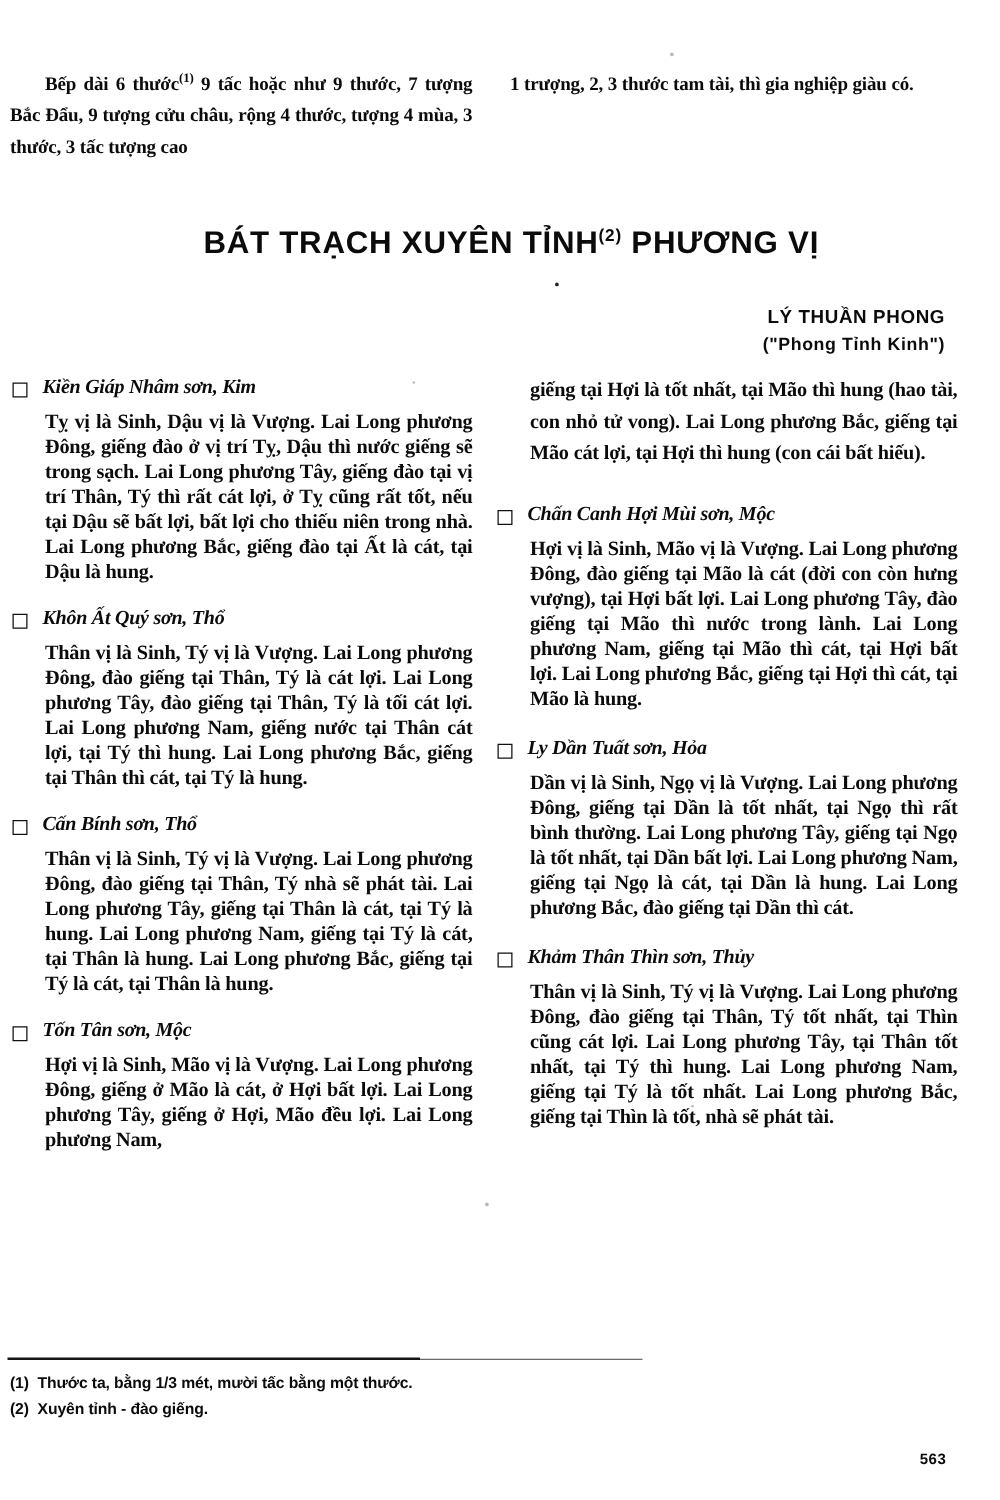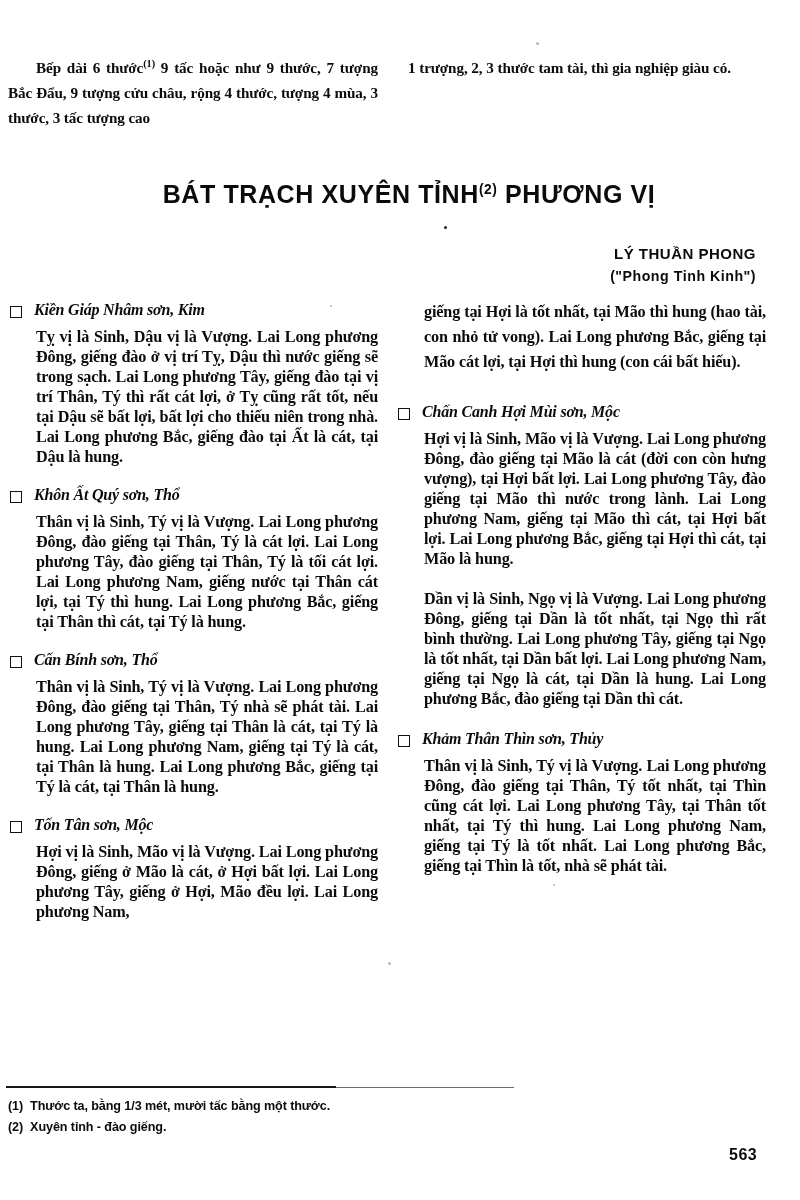--- a/index.html
+++ b/index.html
@@ -191,24 +191,24 @@
     line-height: 21px;
     letter-spacing: -0.1px;
   }
   .footnote { display: flex; gap: 7px; }
   .fn-num { flex: 0 0 auto; }
 
   
   .page-number {
     position: absolute;
     right: 43px;
-    bottom: 36px;
+    bottom: 26px;
     font-family: "Liberation Sans", "DejaVu Sans", sans-serif;
     font-weight: 700;
-    font-size: 16px;
+    font-size: 12px;
     letter-spacing: 0.4px;
   }
 
   
   .speck { position: absolute; background: #b9b9b9; border-radius: 50%; }
 </style>
 </head>
 <body>
 
 <div class="page">
@@ -276,20 +276,24 @@
 
       <div class="entry">
         <div class="entry-head">
           <span class="bullet"></span>
           <span class="entry-title">Chấn Canh Hợi Mùi sơn, Mộc</span>
         </div>
         <p class="entry-body">Hợi vị là Sinh, Mão vị là Vượng. Lai Long phương Đông, đào giếng tại Mão là cát (đời con còn hưng vượng), tại Hợi bất lợi. Lai Long phương Tây, đào giếng tại Mão thì nước trong lành. Lai Long phương Nam, giếng tại Mão thì cát, tại Hợi bất lợi. Lai Long phương Bắc, giếng tại Hợi thì cát, tại Mão là hung.</p>
       </div>
 
       <div class="entry">
+        <div class="entry-head">
+          <span class="bullet"></span>
+          <span class="entry-title">Ly Dần Tuất sơn, Hỏa</span>
+        </div>
         <p class="entry-body">Dần vị là Sinh, Ngọ vị là Vượng. Lai Long phương Đông, giếng tại Dần là tốt nhất, tại Ngọ thì rất bình thường. Lai Long phương Tây, giếng tại Ngọ là tốt nhất, tại Dần bất lợi. Lai Long phương Nam, giếng tại Ngọ là cát, tại Dần là hung. Lai Long phương Bắc, đào giếng tại Dần thì cát.</p>
       </div>
 
       <div class="entry">
         <div class="entry-head">
           <span class="bullet"></span>
           <span class="entry-title">Khảm Thân Thìn sơn, Thủy</span>
         </div>
         <p class="entry-body">Thân vị là Sinh, Tý vị là Vượng. Lai Long phương Đông, đào giếng tại Thân, Tý tốt nhất, tại Thìn cũng cát lợi. Lai Long phương Tây, tại Thân tốt nhất, tại Tý thì hung. Lai Long phương Nam, giếng tại Tý là tốt nhất. Lai Long phương Bắc, giếng tại Thìn là tốt, nhà sẽ phát tài.</p>
       </div>

